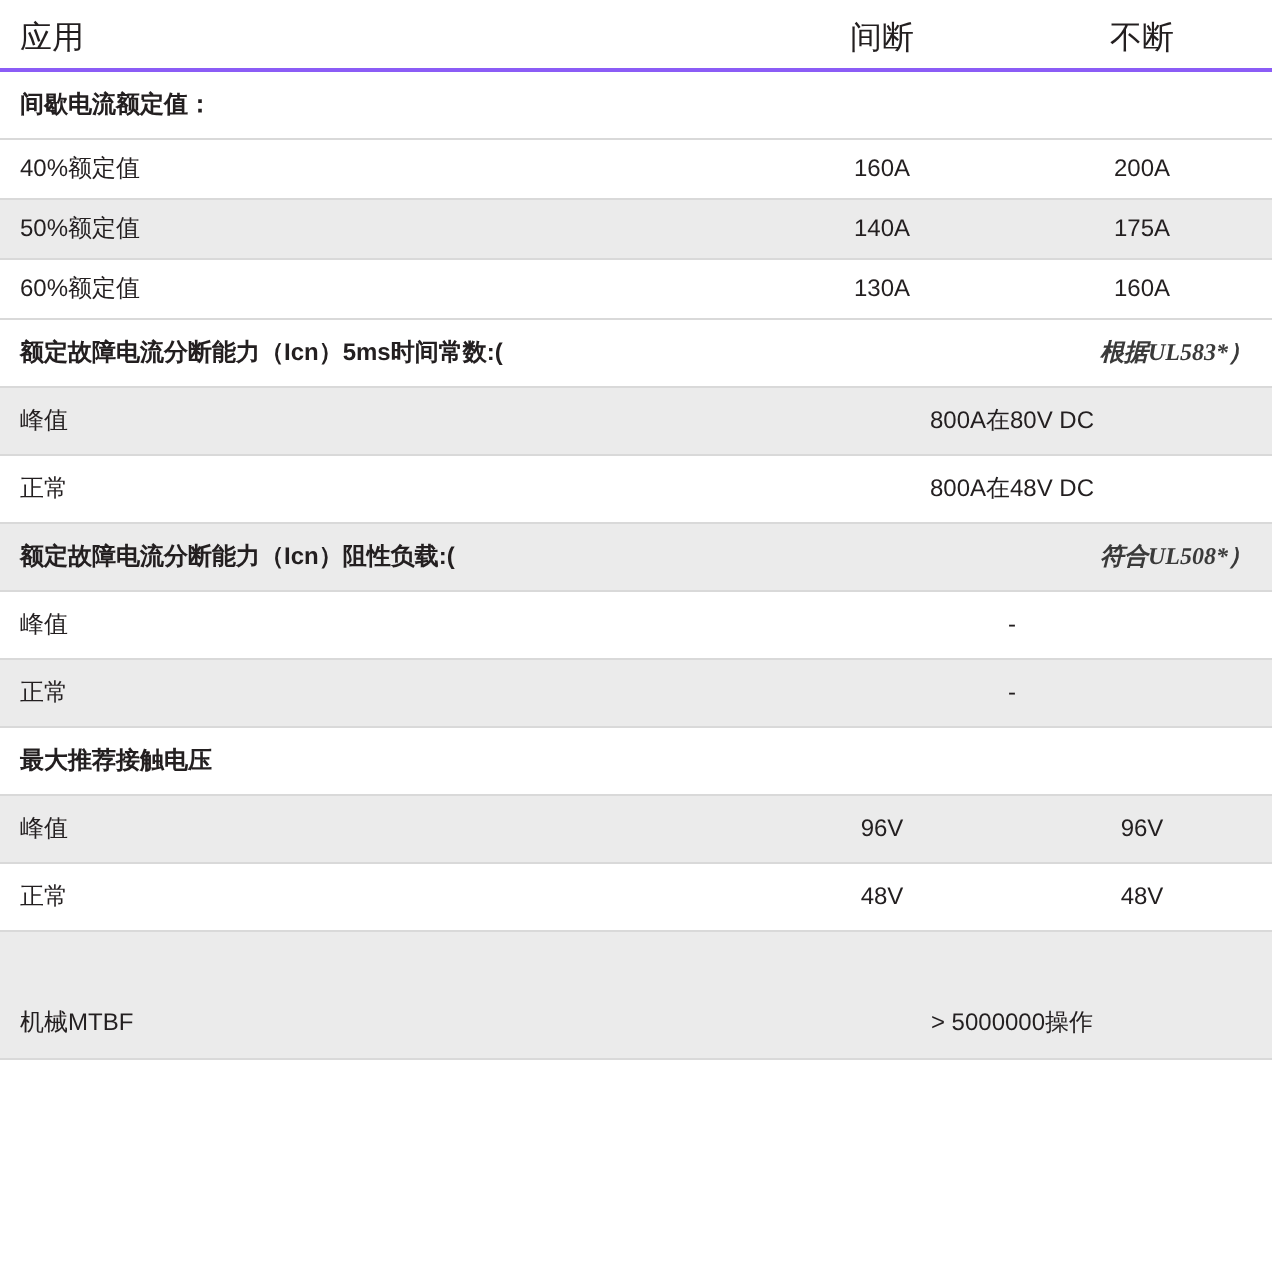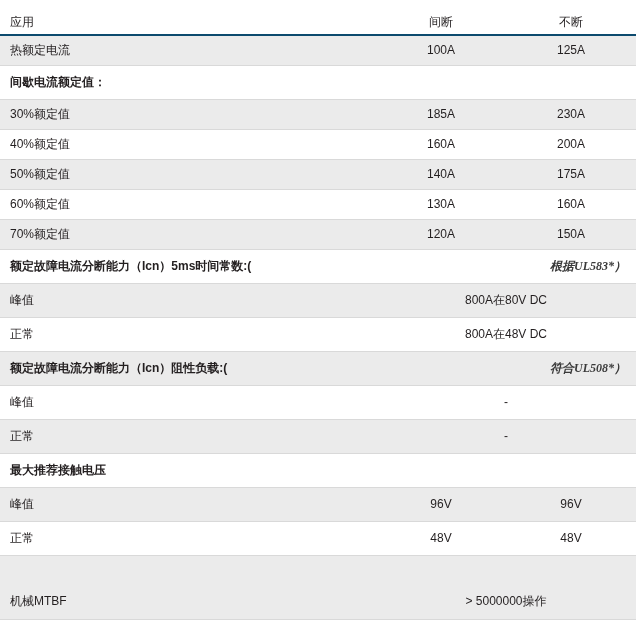--- a/index.html
+++ b/index.html
@@ -28,22 +28,22 @@
   }
   .spec-table td {
     padding: 0 10px;
     font-size: 12px;
     vertical-align: middle;
     border-bottom: 1px solid #d9d9d9;
     line-height: 1.25;
   }
   
   tr.header-row td {
-    border-bottom: 2px solid #0c4a6e;
-    font-size: 12px;
+    border-bottom: 2px solid #8b5cf6;
+    font-size: 16px;
     font-weight: normal;
     height: 30px;
     padding-bottom: 4px;
     vertical-align: bottom;
   }
   tr.header-row td.num {
     font-family: Liberation Serif, serif;
   }
   td.num {
     text-align: center;
@@ -91,61 +91,46 @@
     <col class="c-col1">
     <col class="c-col2">
   </colgroup>
   <tbody>
     <tr class="header-row">
       <td class="label">应用</td>
       <td class="num">间断</td>
       <td class="num">不断</td>
     </tr>
 
-    <tr class="shaded">
-      <td class="label">热额定电流</td>
-      <td class="num">100A</td>
-      <td class="num">125A</td>
-    </tr>
 
     <tr class="plain tall">
       <td class="label bold">间歇电流额定值：</td>
       <td class="num"></td>
       <td class="num"></td>
     </tr>
 
-    <tr class="shaded">
-      <td class="label">30%额定值</td>
-      <td class="num">185A</td>
-      <td class="num">230A</td>
-    </tr>
 
     <tr class="plain">
       <td class="label">40%额定值</td>
       <td class="num">160A</td>
       <td class="num">200A</td>
     </tr>
 
     <tr class="shaded">
       <td class="label">50%额定值</td>
       <td class="num">140A</td>
       <td class="num">175A</td>
     </tr>
 
     <tr class="plain">
       <td class="label">60%额定值</td>
       <td class="num">130A</td>
       <td class="num">160A</td>
     </tr>
 
-    <tr class="shaded">
-      <td class="label">70%额定值</td>
-      <td class="num">120A</td>
-      <td class="num">150A</td>
-    </tr>
 
     <tr class="plain tall">
       <td class="label bold" colspan="3">
         <span class="note">根据UL583*）</span>
         <span>额定故障电流分断能力（Icn）5ms时间常数:(</span>
       </td>
     </tr>
 
     <tr class="shaded tall">
       <td class="label indent">峰值</td>

